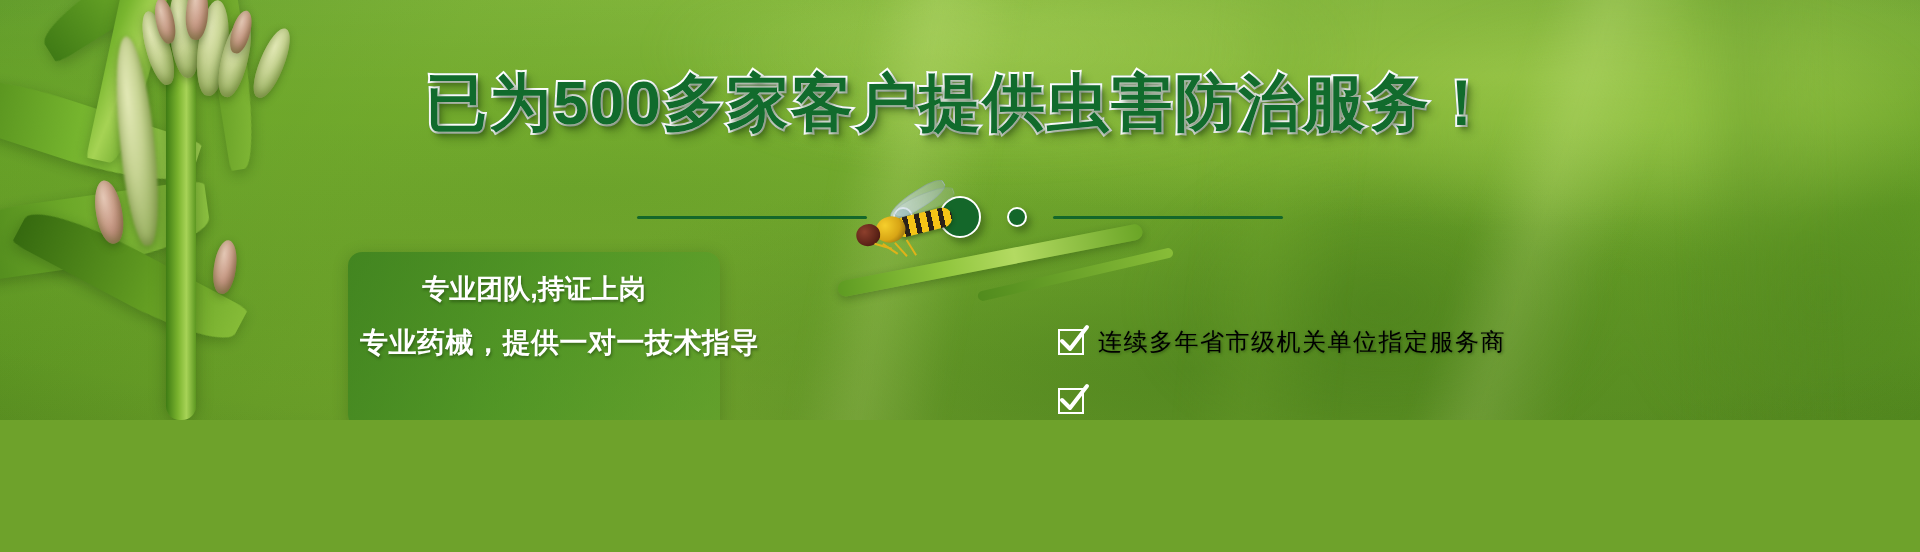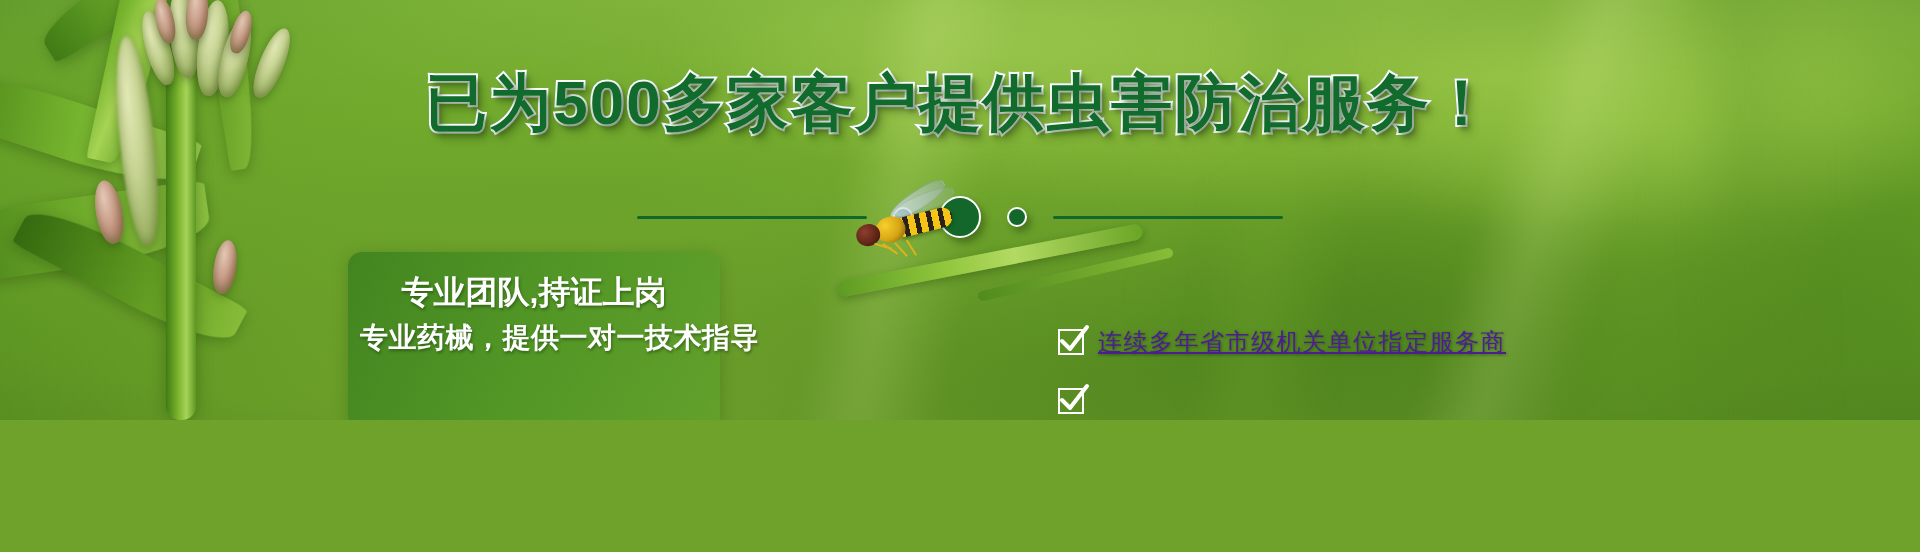--- a/index.html
+++ b/index.html
@@ -157,23 +157,23 @@
     padding:16px 12px 0 12px;
   }
   .slogan-line {
     color:#ffffff;
     font-weight:bold;
     text-align:center;
     white-space:nowrap;
     text-shadow:1px 2px 3px rgba(18,44,6,.45);
     line-height:1;
   }
-  .sl1 { font-size:32px; margin-top:8px; }
+  .sl1 { font-size:27px; margin-top:8px; }
   .sl2 { font-size:28px; margin-top:26px; letter-spacing:.5px; }
-  .sl3 { font-size:28px; margin-top:16px; letter-spacing:.5px;font-family:Liberation Serif, serif; }
+  .sl3 { font-size:28px; margin-top:26px; letter-spacing:.5px;font-family:Liberation Serif, serif; }
 
   
   .fly-group { position:absolute; left:828px; top:196px; width:330px; height:130px; }
   .fly-stem {
     position:absolute; left:10px; top:86px; width:310px; height:16px;
     background:linear-gradient(92deg,#5e9b22 0%,#8fc53c 34%,#b3da62 58%,#6aa526 100%);
     border-radius:10px;
     transform:rotate(-11deg);
     transform-origin:left center;
     box-shadow:0 3px 8px rgba(20,46,6,.3);
@@ -231,25 +231,24 @@
     white-space:nowrap;
   }
   .check-box {
     position:relative;
     width:26px; height:26px;
     border:2px solid #ffffff;
     flex:0 0 auto;
   }
   .check-box svg { position:absolute; left:-4px; top:-9px; width:36px; height:36px; }
   .feature-label {
-    color:#4c1d95;
+    color:#000000;
     font-size:24px;
     letter-spacing:1.5px;
     text-shadow:1px 1px 3px rgba(20,48,8,.5);
-    text-decoration:underline;
   }
 
   
   .pest-row {
     position:absolute;
     left:680px;
     top:456px;
     display:flex;
     gap:25px;
   }

